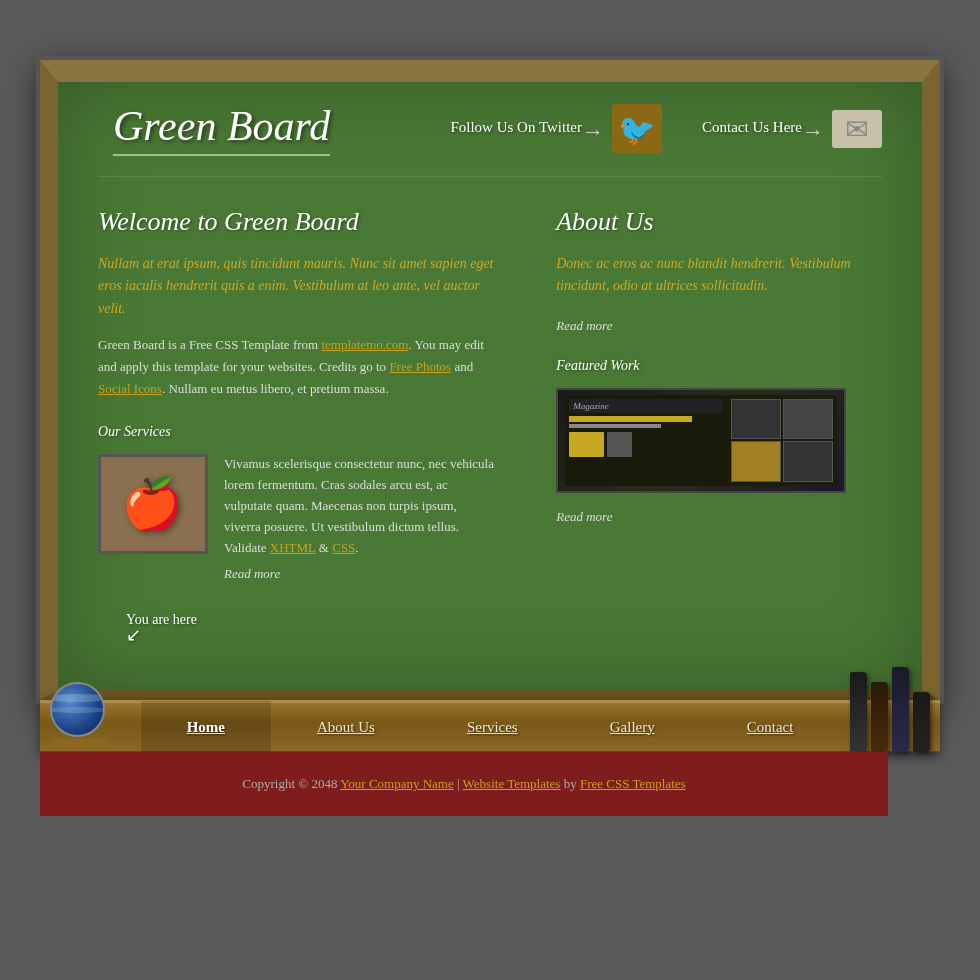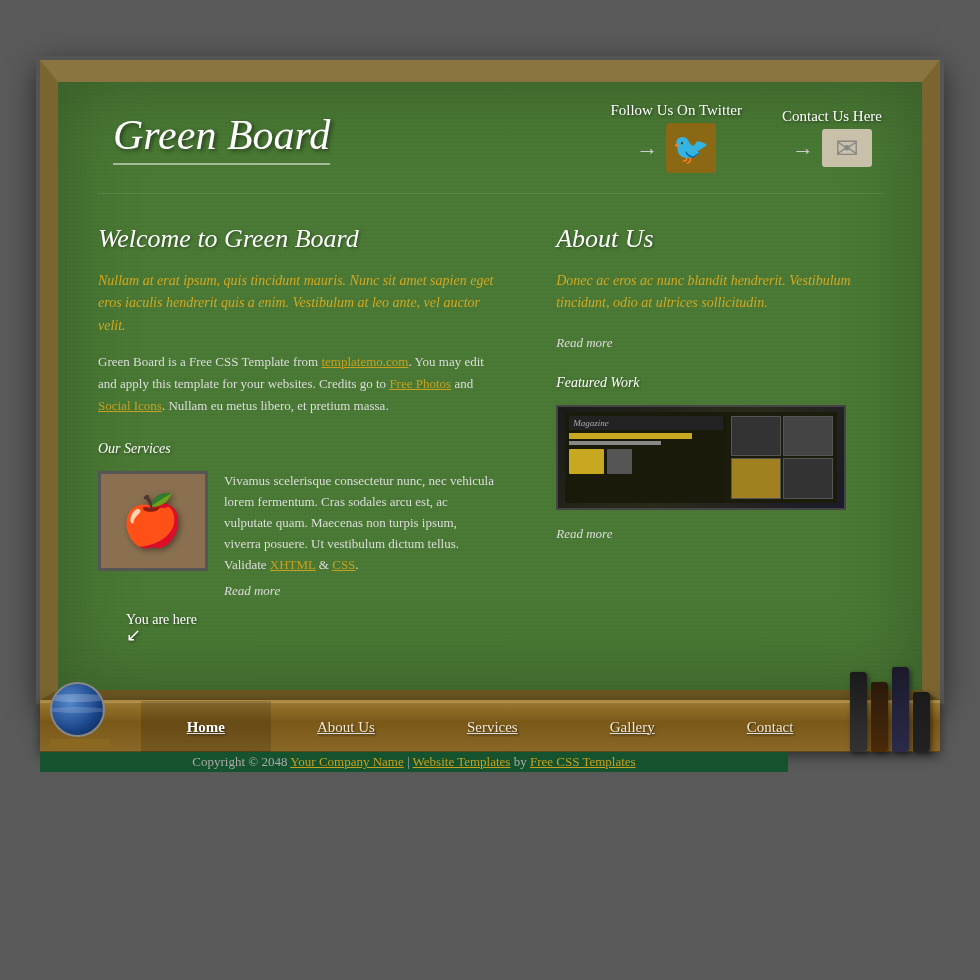--- a/index.html
+++ b/index.html
@@ -63,21 +63,21 @@
     }
 
     #header-social {
       display: flex;
       align-items: center;
       gap: 40px;
     }
 
     .header-link {
       display: flex;
-      flex-direction: column;
+      flex-direction: row;
       align-items: center;
       text-align: center;
       cursor: pointer;
     }
 
     .header-link-text {
       font-family: cursive;
       font-size: 15px;
       color: #fff;
       text-shadow: 1px 1px 3px rgba(0,0,0,0.5);
@@ -409,23 +409,23 @@
     .globe-base {
       width: 60px;
       height: 8px;
       background: #8a6820;
       border-radius: 2px;
       margin-top: 2px;
     }
 
     
     #footer {
-      width: 748px;
-      background: #14532d;
-      padding: 2px 20px;
+      width: 848px;
+      background: #7f1d1d;
+      padding: 24px 20px;
       text-align: center;
       font-size: 13px;
       color: #aaa;
       position: relative;
     }
 
     #footer a {
       color: #c8a020;
       text-decoration: underline;
       cursor: pointer;

